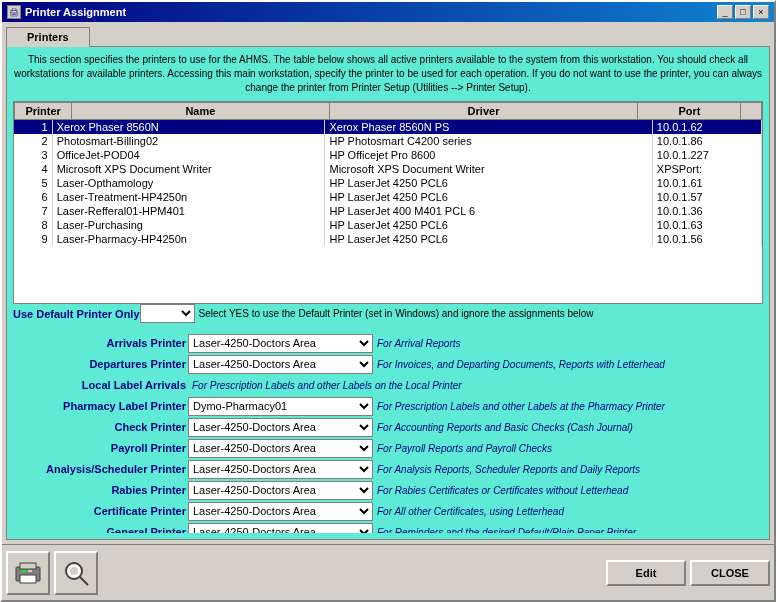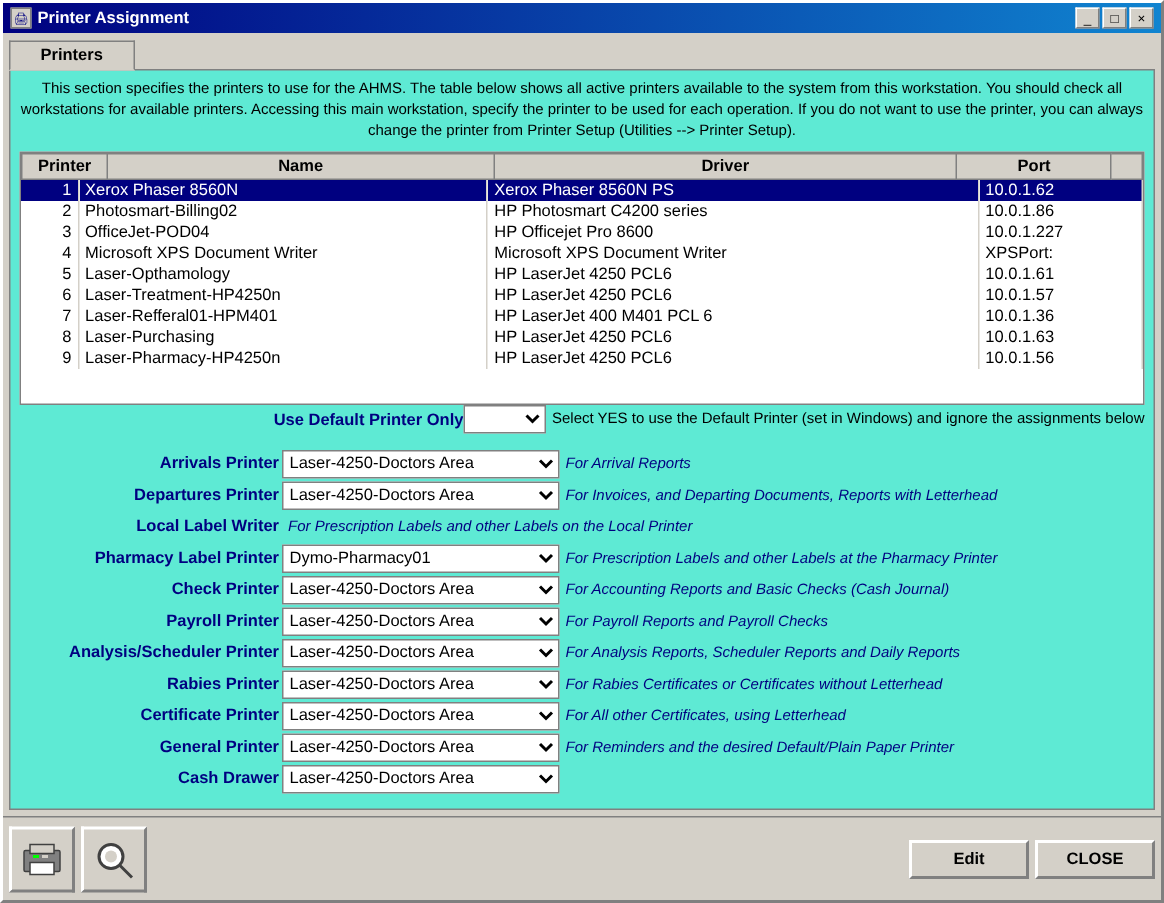--- a/index.html
+++ b/index.html
@@ -122,21 +122,21 @@
       color: black;
       text-align: center;
       margin-bottom: 6px;
       line-height: 1.4;
     }
 
     .printer-table-container {
       border: 1px solid #808080;
       background: white;
       flex-shrink: 0;
-      height: 169px;
+      height: 203px;
       overflow: hidden;
       display: flex;
       flex-direction: column;
     }
 
     .printer-table {
       width: 100%;
       border-collapse: collapse;
       font-size: 11px;
     }
@@ -231,21 +231,20 @@
       color: #000080;
       font-style: italic;
       flex: 1;
     }
 
     .default-row {
       display: flex;
       align-items: center;
       margin-bottom: 4px;
       gap: 0;
-      justify-content: flex-end;
     }
 
     .default-label {
       font-weight: bold;
       color: #000080;
       font-size: 11px;
     }
 
     .default-select {
       width: 55px;
@@ -447,21 +446,21 @@
     <span class="assignment-desc">For Arrival Reports</span>
   </div>
           <div class="assignment-row">
     <span class="assignment-label">Departures Printer</span>
     <select class="assignment-select">
       <option>Laser-4250-Doctors Area</option>
     </select>
     <span class="assignment-desc">For Invoices, and Departing Documents, Reports with Letterhead</span>
   </div>
           <div class="assignment-row">
-    <span class="assignment-label">Local Label Writer</span>
+    <span class="assignment-label">Local Label Arrivals</span>
     <span class="assignment-desc">For Prescription Labels and other Labels on the Local Printer</span>
   </div>
           <div class="assignment-row">
     <span class="assignment-label">Pharmacy Label Printer</span>
     <select class="assignment-select">
       <option>Dymo-Pharmacy01</option>
     </select>
     <span class="assignment-desc">For Prescription Labels and other Labels at the Pharmacy Printer</span>
   </div>
           <div class="assignment-row">

